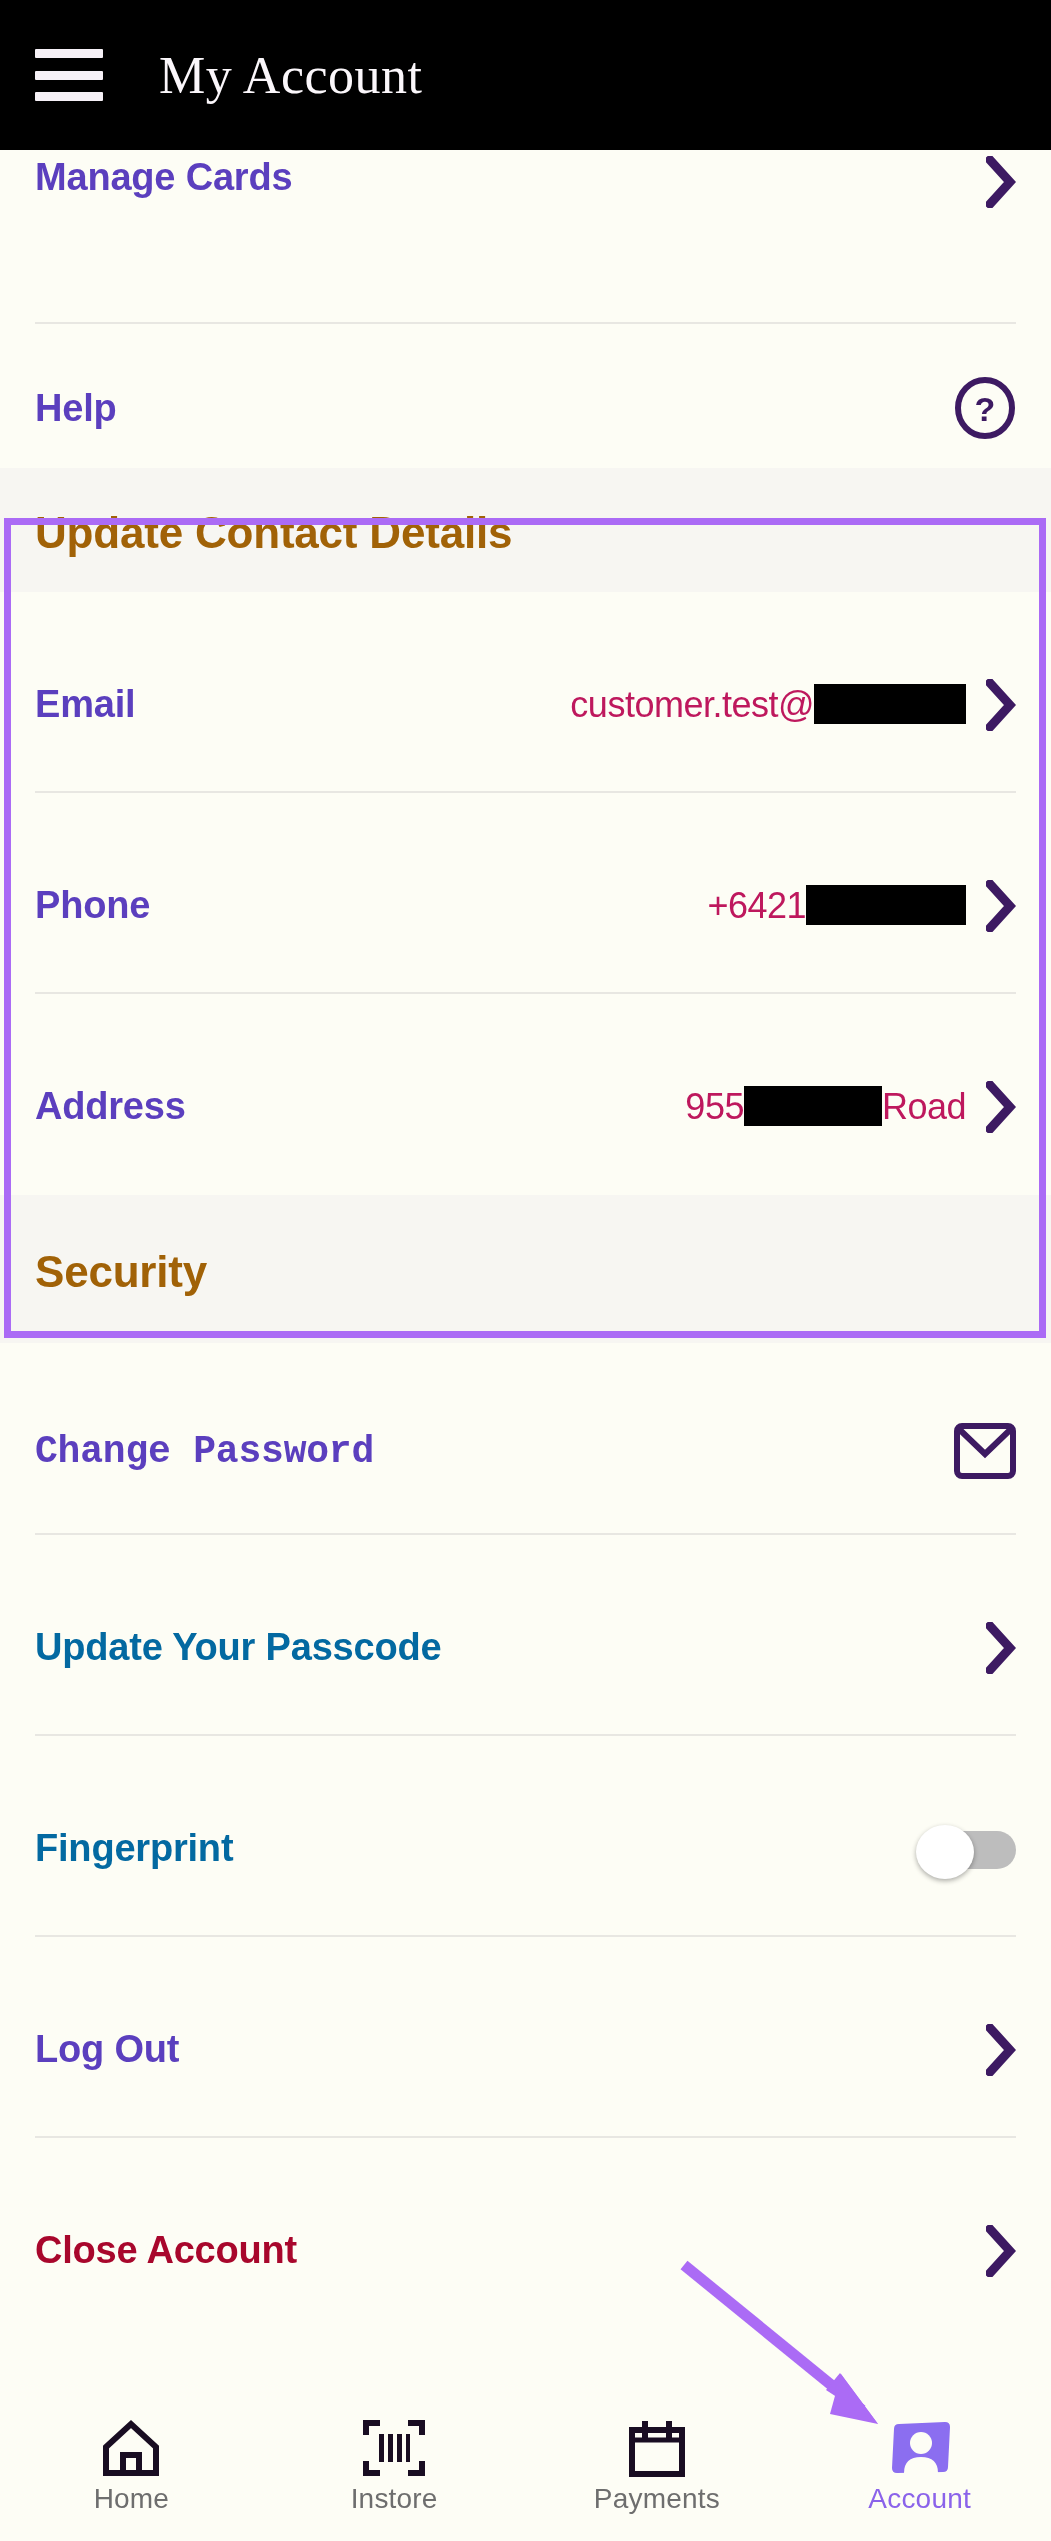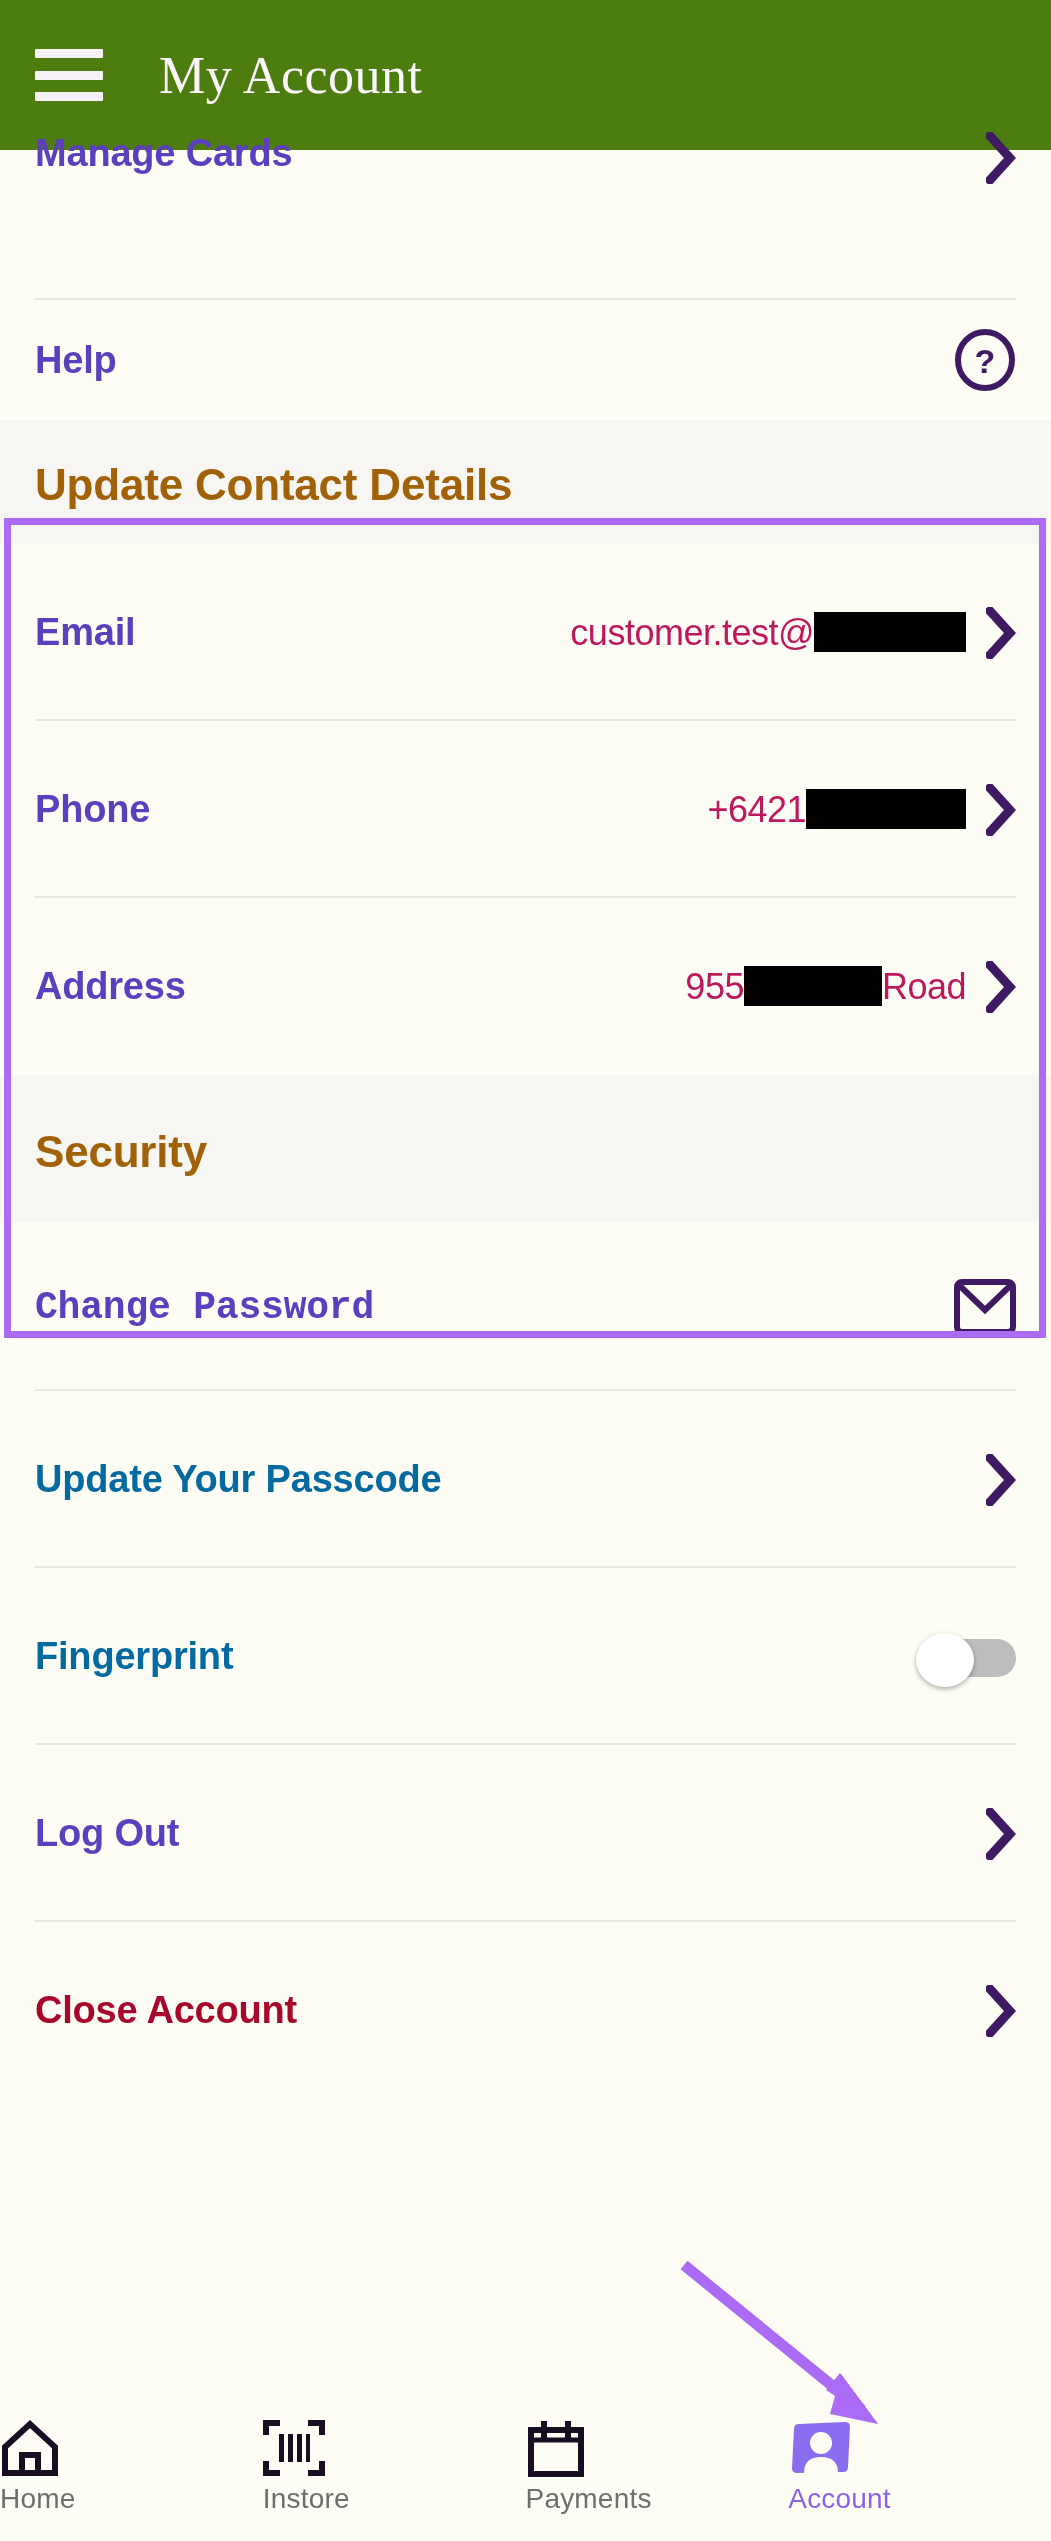--- a/index.html
+++ b/index.html
@@ -7,21 +7,21 @@
     width:1051px; height:2541px;
     background:#fdfdf5;
     font-family:"Liberation Sans", sans-serif;
     -webkit-font-smoothing:antialiased;
   }
   #screen { position:relative; width:1051px; height:2541px; overflow:hidden; background:#fdfdf5; }
 
   
   .appbar {
     position:absolute; top:0; left:0; width:1051px; height:150px;
-    background:#4d7c0f; display:flex; align-items:center;
+    background:#000000; display:flex; align-items:center;
   }
   .hamburger { margin-left:35px; width:68px; height:52px;
     display:flex; flex-direction:column; justify-content:space-between; cursor:pointer; }
   .hamburger span { display:block; height:9px; width:100%; background:#f6f1f7; border-radius:1px; }
   .appbar-title {
     margin-left:56px; color:#fbf7fb;
     font-family:"Liberation Serif", serif;
     font-size:52px; letter-spacing:0.5px; font-weight:400;
   }
 
@@ -29,21 +29,21 @@
   .body { position:absolute; top:150px; left:0; width:1051px; height:2240px; background:#fdfdf5; }
 
   .section-head {
     background:#f7f6f2; padding:38px 0 34px 35px;
     color:#a16207; font-size:44px; font-weight:700; letter-spacing:-0.2px;
   }
   .section-head.tall { padding:52px 8px 46px 35px; }
 
   .row {
     position:relative; height:177px; display:flex; align-items:center;
-    padding:0 35px; background:#fdfdf5;
+    padding:0 35px; background:#fdfdf5;margin-top:24px;
   }
   .row-divider:after {
     content:""; position:absolute; left:35px; right:35px; bottom:0;
     height:2px; background:#e8e7e2;
   }
   .row-label { font-size:38px; font-weight:700; color:#5b3fbe; letter-spacing:-0.2px; }
   .row-label.dark { color:#0369a1; }
   .row-label.danger { color:#a8072c;text-align:right; }
   .row-right { margin-left:auto; display:flex; align-items:center; gap:20px; }
   .row-value {
@@ -76,21 +76,21 @@
     border:7px solid #ab6bf5; pointer-events:none; z-index:5;
   }
   .annot-arrow { position:absolute; left:0; top:0; width:1051px; height:2541px;
     pointer-events:none; z-index:6; }
 
   
   .tabbar {
     position:absolute; left:0; bottom:0; width:1051px; height:151px;
     background:#fdfdf5; display:flex; align-items:center;
   }
-  .tab { flex:1; display:flex; flex-direction:column; align-items:flex-start; gap:4px; cursor:pointer; }
+  .tab { flex:1; display:flex; flex-direction:column; align-items:center; gap:4px; cursor:pointer; }
   .tab-icon { height:62px; display:flex; align-items:center; justify-content:center; }
   .tab-label { font-size:28px; color:#6e6e6e; letter-spacing:0.2px; }
   .tab.active .tab-label { color:#8b63ea; }
 </style>
 </head>
 <body>
 
 <div id="screen">
 
   <div class="appbar">

